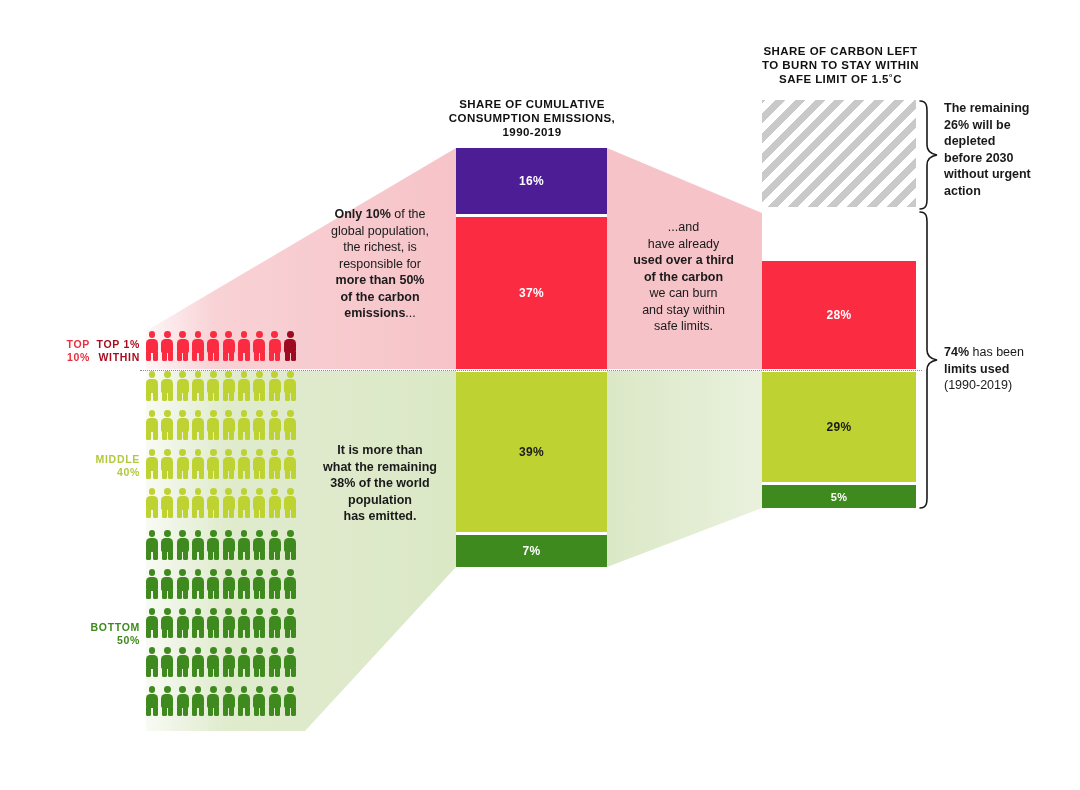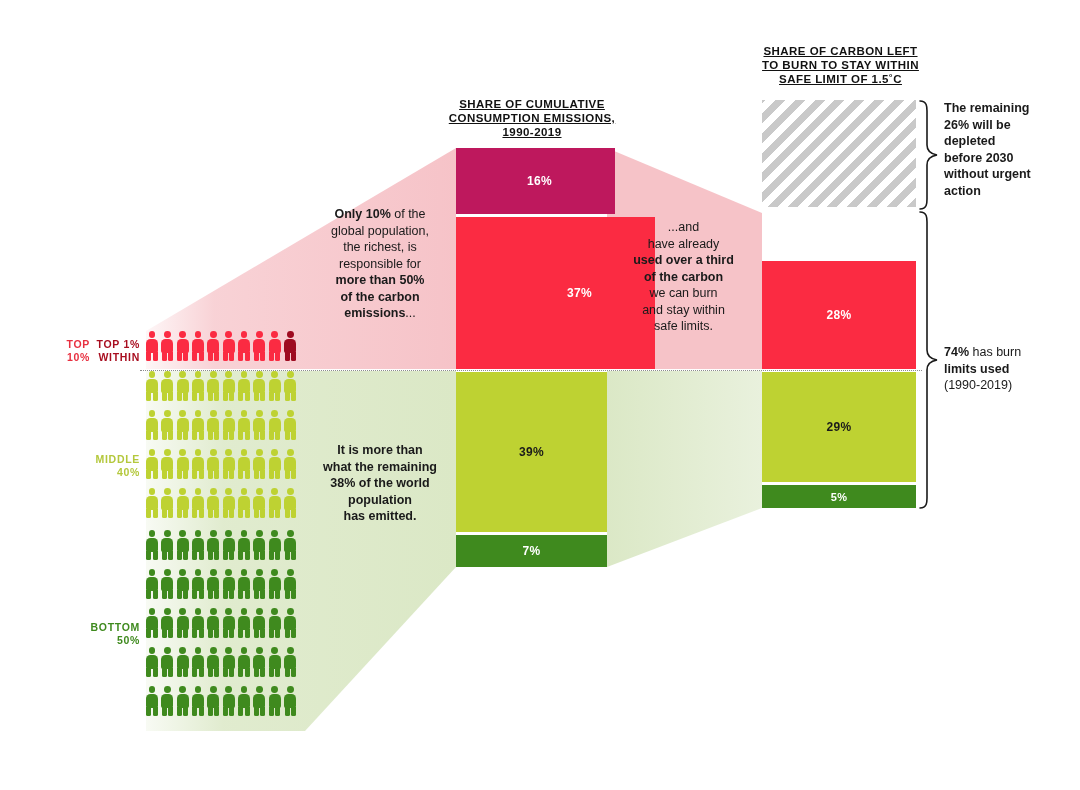--- a/index.html
+++ b/index.html
@@ -11,21 +11,20 @@
   }
   .stage{position:absolute;left:0;top:0;width:1080px;height:790px;}
   .abs{position:absolute;}
 
   
   .col-title{
     position:absolute;text-align:center;
     font-weight:bold;font-size:11.5px;letter-spacing:.45px;
     line-height:14px;color:#111111;text-transform:uppercase;
     white-space:pre-line;
-    text-decoration:underline;
   }
 
   
   .picto-grid{position:absolute;}
   .picto-row{position:absolute;left:0;height:32px;width:160px;}
   .person{
     position:absolute;width:12px;height:30px;
   }
   .person .head{
     position:absolute;left:2.6px;top:0;width:6.8px;height:6.8px;border-radius:50%;
@@ -753,24 +752,24 @@
 10%</div>
   <div class="side-label" style="left:92px;top:338px;width:48px;color:#a80d1f;">TOP 1%
 WITHIN</div>
   <div class="side-label" style="left:62px;top:453px;width:78px;color:#b4c83c;">MIDDLE
 40%</div>
   <div class="side-label" style="left:62px;top:621px;width:78px;color:#3f8a1e;">BOTTOM
 50%</div>
 
   <div class="dotline" style="left:140px;top:370px;width:782px;"></div>
 
-  <div class="bar" style="left:456px;top:148px;width:151px;height:66px;background:#be185d;color:#ffffff;padding-left:8px;">
+  <div class="bar" style="left:456px;top:148px;width:151px;height:66px;background:#4c1d95;color:#ffffff;">
     <span>16%</span>
   </div>
-  <div class="bar" style="left:456px;top:217px;width:151px;height:152px;background:#fb2b42;color:#ffffff;padding-left:48px;">
+  <div class="bar" style="left:456px;top:217px;width:151px;height:152px;background:#fb2b42;color:#ffffff;">
     <span>37%</span>
   </div>
   <div class="bar" style="left:456px;top:372px;width:151px;height:160px;background:#bed232;color:#1a1a1a;">
     <span>39%</span>
   </div>
   <div class="bar" style="left:456px;top:535px;width:151px;height:32px;background:#3f8a1e;color:#ffffff;">
     <span>7%</span>
   </div>
 
   <div class="hatch" style="left:762px;top:100px;width:154px;height:107px;"></div>
@@ -812,17 +811,17 @@
   <div class="note" style="left: 944px; top: 100px; width: 100px; white-space: pre-line;"><b>The remaining
 26% will be
 depleted
 before 2030
 without urgent
 action</b></div>
 
   <svg class="brk" width="22" height="300" style="left:918px;top:210px;">
     <path d="M2,2 C9,2 9,8 9,12 L9,140 C9,146 13,149 19,150 C13,151 9,154 9,160 L9,288 C9,292 9,298 2,298" fill="none" stroke="#1a1a1a" stroke-width="1.6" stroke-linecap="round"></path>
   </svg>
-  <div class="note" style="left: 944px; top: 344px; width: 108px; white-space: pre-line;"><b>74%</b><span> has burn
+  <div class="note" style="left: 944px; top: 344px; width: 108px; white-space: pre-line;"><b>74%</b><span> has been
 </span><b>limits used</b><span>
 (1990-2019)</span></div>
 
 </div>
 
 </body></html>

